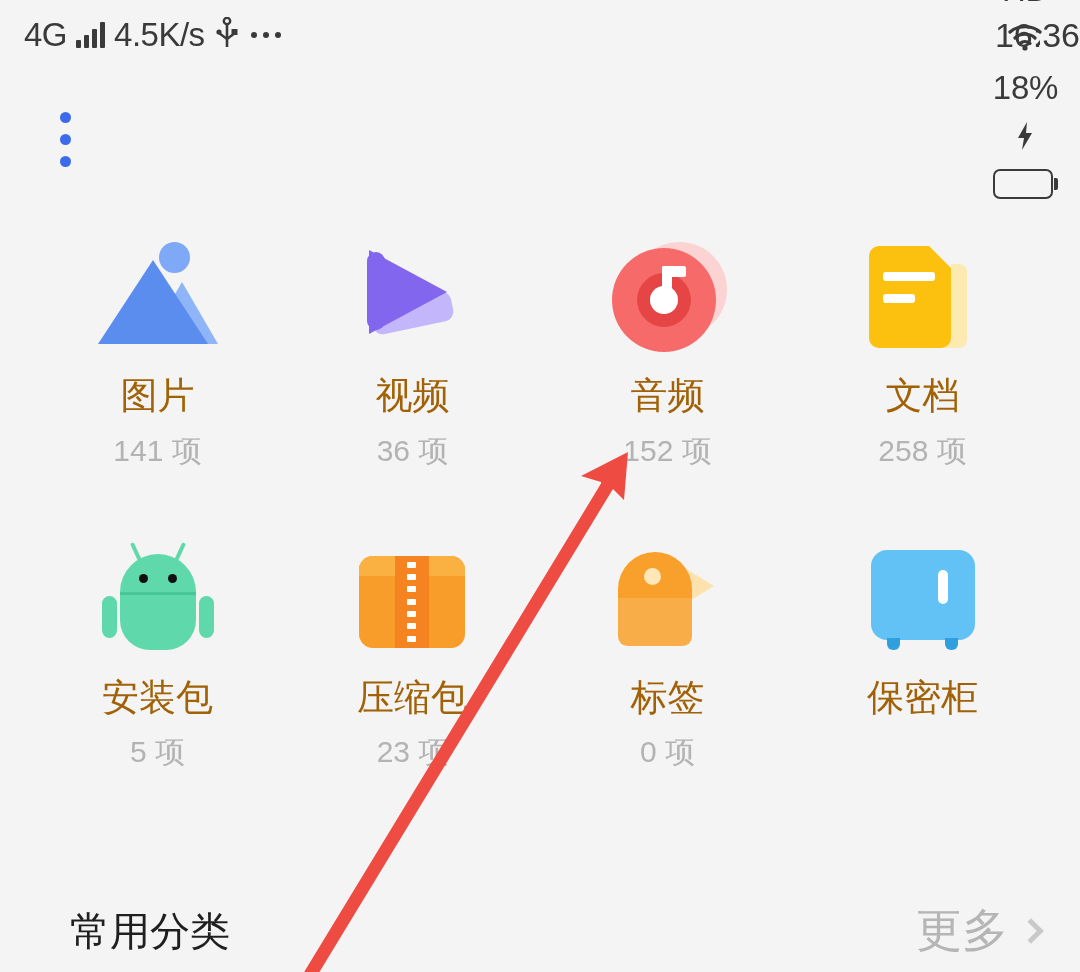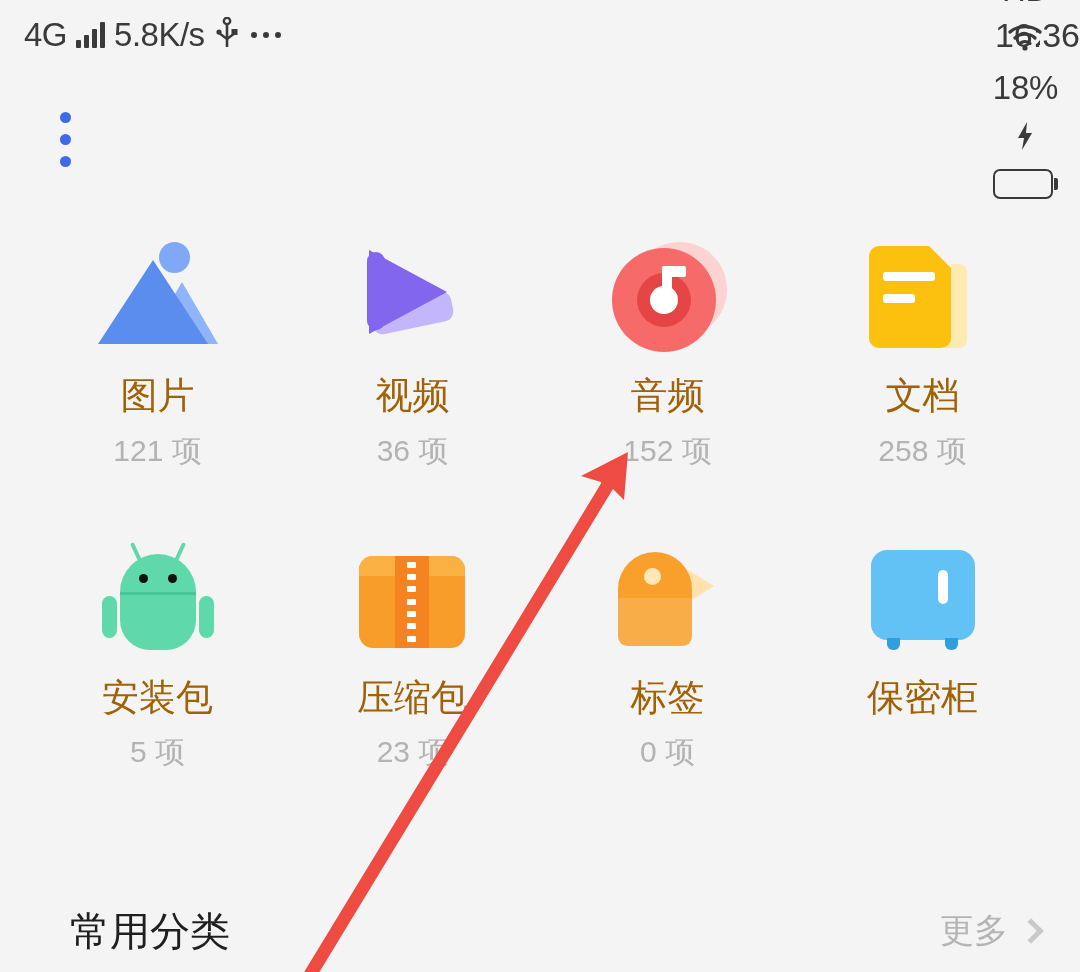--- a/index.html
+++ b/index.html
@@ -485,21 +485,21 @@
     font-size: 40px;
     color: #1f1f1f;
     font-weight: 500;
   }
   .more-link {
     display: flex;
     align-items: center;
     gap: 14px;
   }
   .more-text {
-    font-size: 34px;
+    font-size: 46px;
     color: #b5b5b5;
   }
   .chev {
     width: 18px; height: 18px;
     border-top: 5px solid #c9c9c9;
     border-right: 5px solid #c9c9c9;
     transform: rotate(45deg);
     margin-right: 6px;
   }
 
@@ -517,21 +517,21 @@
 <div class="status-bar">
 
   <div class="status-left">
     <span class="sb-net">4G</span>
     <span class="signal-bars">
       <i></i>
         <i></i>
         <i></i>
         <i></i>
     </span>
-    <span class="sb-net">5.8K/s</span>
+    <span class="sb-net">4.5K/s</span>
     <span>
       <svg width="26" height="32" viewBox="0 0 26 32">
         <circle cx="13" cy="4" r="3.2" fill="none" stroke="#3a3a3a" stroke-width="2.4"></circle>
         <line x1="13" y1="7" x2="13" y2="30" stroke="#3a3a3a" stroke-width="2.6"></line>
         <path d="M5 16 L13 22 L21 16" fill="none" stroke="#3a3a3a" stroke-width="2.4"></path>
         <circle cx="5" cy="15" r="2.6" fill="#3a3a3a"></circle>
         <rect x="17.5" y="12" width="6" height="6" fill="#3a3a3a"></rect>
       </svg>
     </span>
     <span class="dots-icon">
@@ -594,21 +594,21 @@
 <div class="grid">
 
   <div class="cat">
     <div class="cat-icon ic-pictures">
       <span class="sun"></span>
         <span class="hill-back"></span>
         <span class="hill-front"></span>
         <span class="base"></span>
     </div>
     <div class="cat-label">图片</div>
-    <div class="cat-count">121 项</div>
+    <div class="cat-count">141 项</div>
   </div>
 
   <div class="cat">
     <div class="cat-icon ic-video">
       <span class="tri-shadow"></span>
         <span class="tri"></span>
         <span class="tri-r1"></span>
     </div>
     <div class="cat-label">视频</div>
     <div class="cat-count">36 项</div>

